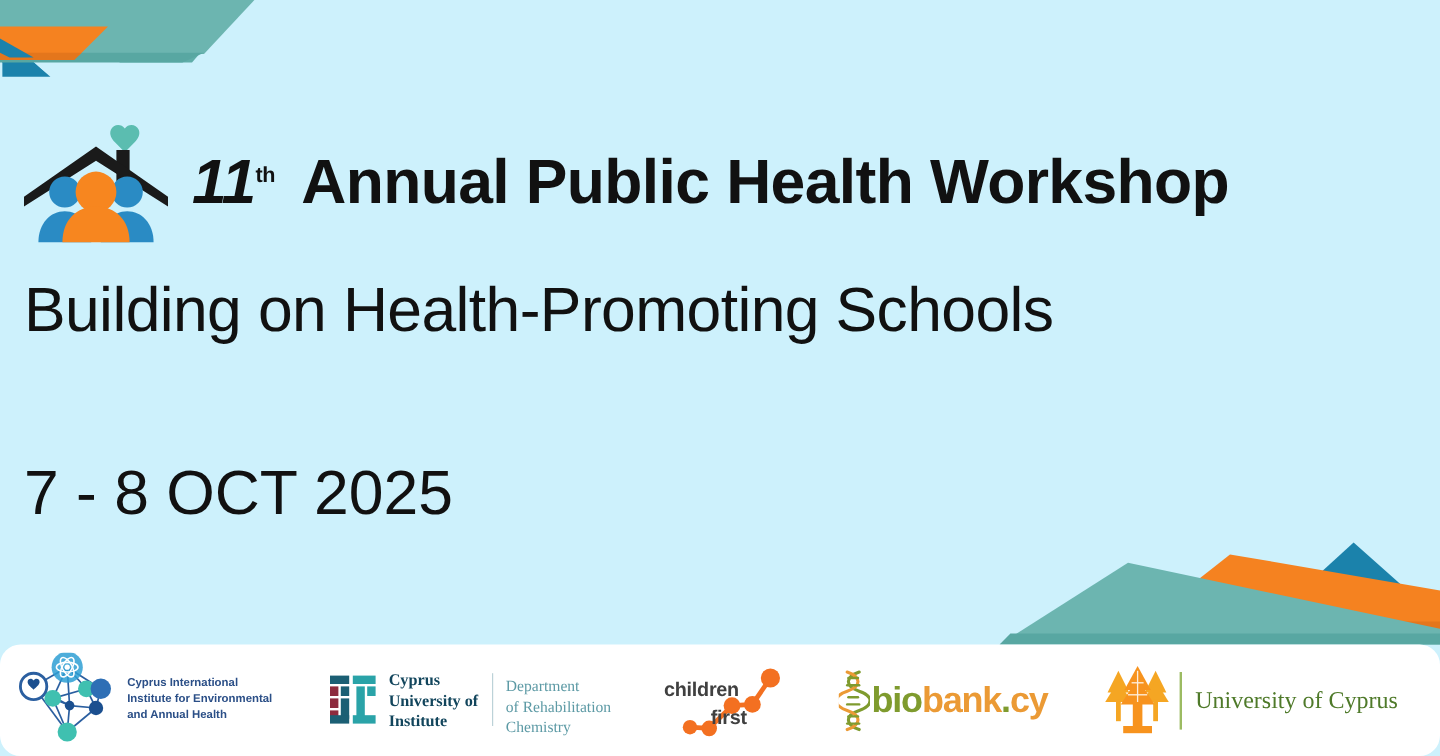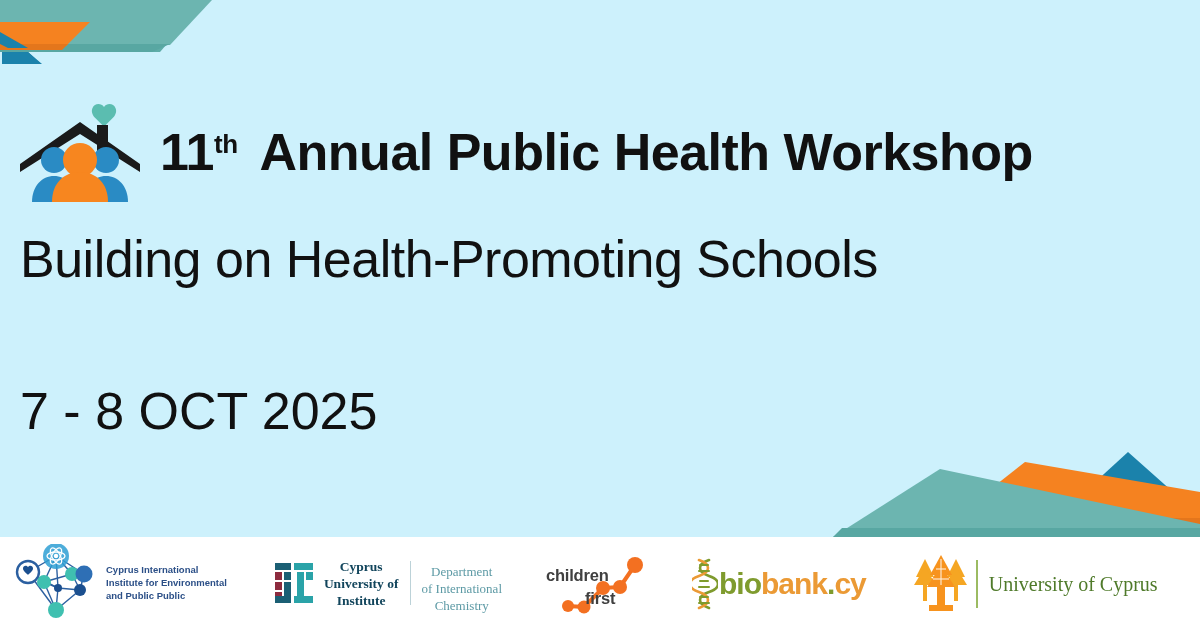--- a/index.html
+++ b/index.html
@@ -50,23 +50,24 @@
     letter-spacing: -0.5px;
     white-space: nowrap;
     line-height: 1;
     margin-left: 18px;
     display: flex;
     align-items: baseline;
   }
   .ordinal-num {
     font-size: 52px;
     font-weight: bold;
+    font-style: italic;
   }
   .ordinal-suffix {
-    font-size: 26px;
+    font-size: 18px;
     font-weight: bold;
     vertical-align: super;
     position: relative;
     top: -17px;
     left: 0px;
   }
   .title-rest {
     margin-left: 22px;
   }
   .subtitle {
@@ -95,38 +96,39 @@
   
   .logo-bar {
     position: absolute;
     left: 0;
     top: 537px;
     width: 1200px;
     height: 93px;
     background: #ffffff;
     display: flex;
     align-items: center;
+    border-radius: 17px;
   }
   .logo {
     display: flex;
     align-items: center;
     flex: 0 0 auto;
   }
   
   .logo-cii { margin-left: 14px; }
   .cii-text {
     margin-left: 8px;
     font-size: 9.5px;
     line-height: 1.35;
     color: #2b4f87;
     font-family: "Liberation Sans", sans-serif;
     font-weight: bold;
   }
   
-  .logo-cut { margin-left: 46px; display: flex; align-items: center; text-align: center; }
+  .logo-cut { margin-left: 46px; display: flex; align-items: center; }
   .cut-text {
     margin-left: 9px;
     font-size: 13.5px;
     line-height: 1.28;
     color: #12455c;
     font-family: "Liberation Serif", serif;
     font-weight: bold;
   }
   .cut-divider {
     width: 1px;
@@ -285,21 +287,21 @@
         <circle cx="30" cy="38" r="7" fill="#3fc0b0"></circle>
         <circle cx="58" cy="30" r="7" fill="#3fc0b0"></circle>
         <circle cx="70" cy="30" r="8.5" fill="#2e6fb5"></circle>
         <circle cx="66" cy="46" r="6" fill="#1b4f8f"></circle>
         <circle cx="44" cy="44" r="4" fill="#1b4f8f"></circle>
         <circle cx="42" cy="66" r="8" fill="#3fc0b0"></circle>
       </svg>
       <div class="cii-text">
         <div>Cyprus International</div>
         <div>Institute for Environmental</div>
-        <div>and Public Public</div>
+        <div>and Annual Health</div>
       </div>
     </div>
 
     <div class="logo logo-cut">
       <svg width="42" height="44" viewBox="0 0 42 44" xmlns="http://www.w3.org/2000/svg">
         <rect x="2" y="2" width="16" height="7" fill="#1b5f74"></rect>
         <rect x="21" y="2" width="19" height="7" fill="#2aa3a8"></rect>
         <rect x="2" y="11" width="7" height="8" fill="#8d2b3e"></rect>
         <rect x="11" y="11" width="7" height="8" fill="#1b5f74"></rect>
         <rect x="24" y="11" width="7" height="27" fill="#2aa3a8"></rect>
@@ -311,21 +313,21 @@
         <rect x="21" y="35" width="19" height="7" fill="#2aa3a8"></rect>
       </svg>
       <div class="cut-text">
         <div>Cyprus</div>
         <div>University of</div>
         <div>Institute</div>
       </div>
       <div class="cut-divider"></div>
       <div class="cut-dept">
         <div>Department</div>
-        <div>of International</div>
+        <div>of Rehabilitation</div>
         <div>Chemistry</div>
       </div>
     </div>
 
     <div class="logo logo-cf">
       <svg width="108" height="64" viewBox="0 0 108 64" style="position:absolute;left:0;top:0" xmlns="http://www.w3.org/2000/svg">
         <g stroke="#f37021" stroke-width="4" fill="none">
           <line x1="22" y1="54" x2="38" y2="55"></line>
           <line x1="38" y1="55" x2="57" y2="36"></line>
           <line x1="57" y1="36" x2="74" y2="35"></line>

